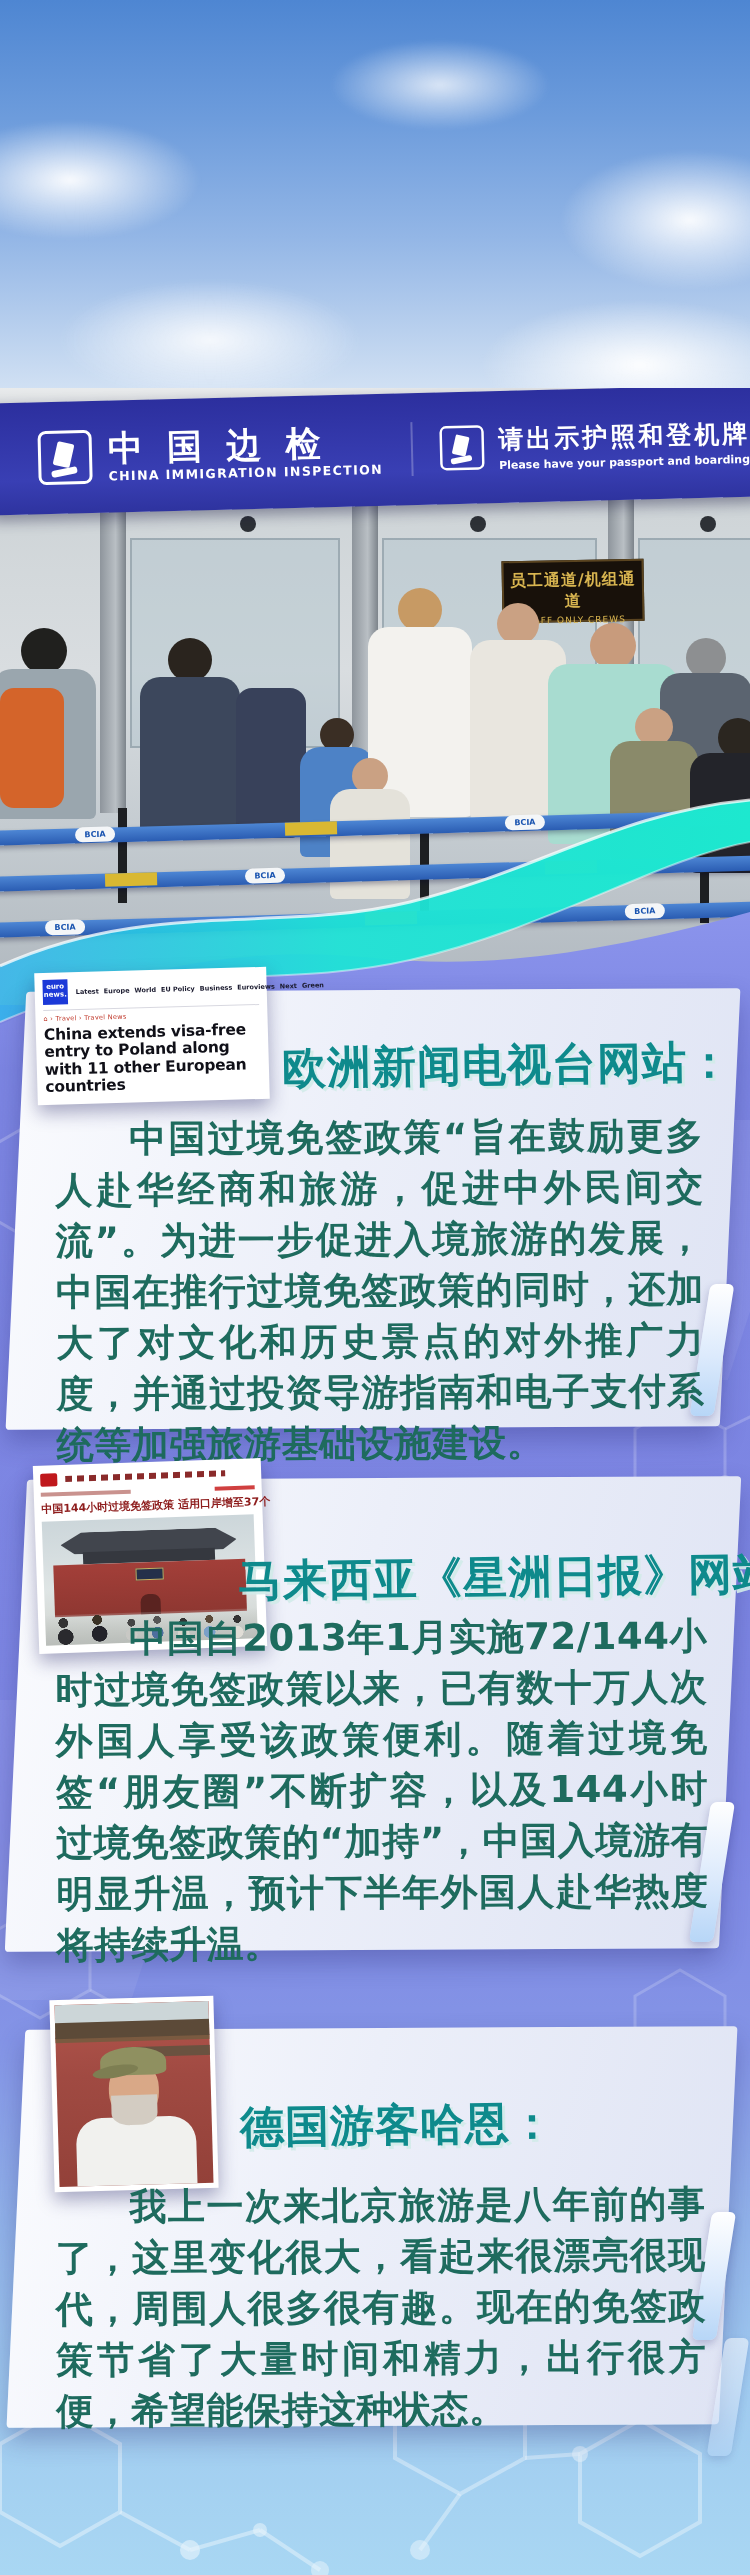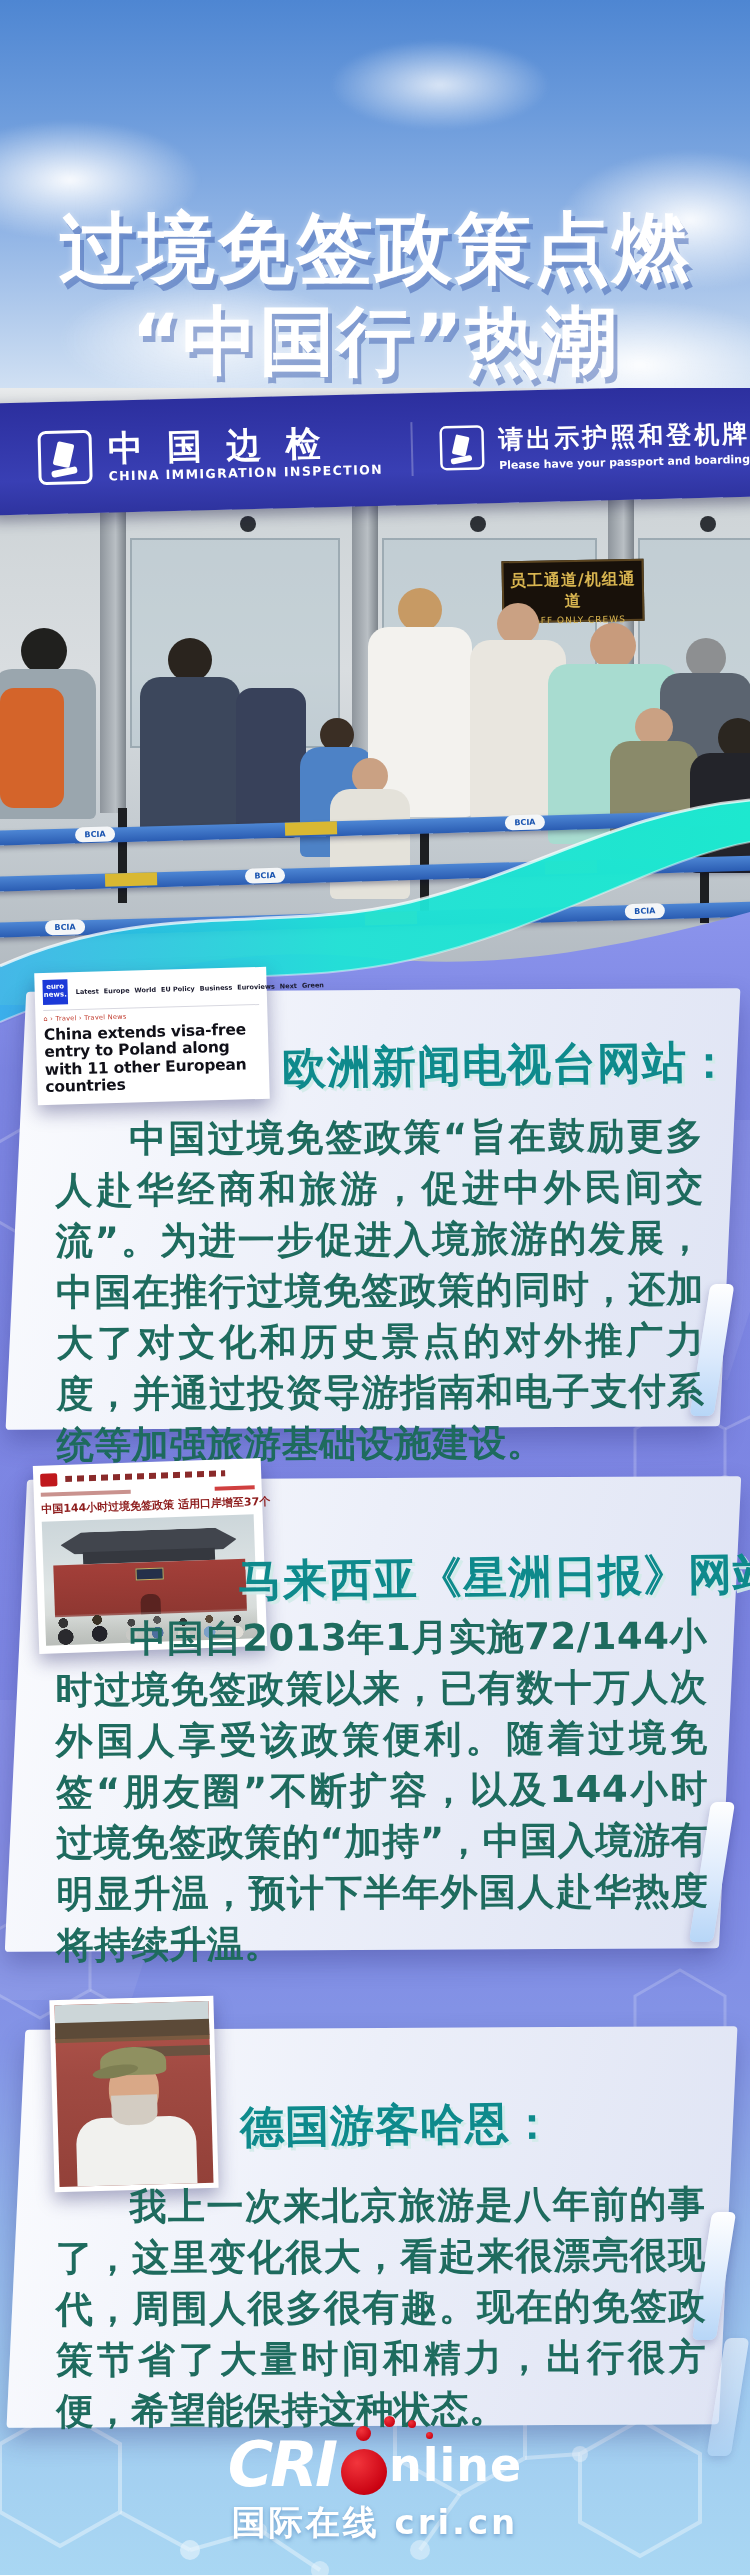--- a/index.html
+++ b/index.html
@@ -207,22 +207,20 @@
 
   <div class="sky">
     <div class="cloud c1"></div>
     <div class="cloud c2"></div>
     <div class="cloud c3"></div>
     <div class="cloud c4"></div>
     <div class="cloud c5"></div>
   </div>
 
 
-  <div class="title t1">过境免签政策点燃</div>
-  <div class="title t2">“中国行”热潮</div>
 
   <div class="photo">
     <div class="ceiling"></div>
     <div class="pillar pl1"></div>
     <div class="pillar pl2"></div>
     <div class="pillar pl3"></div>
     <div class="glass g1"></div>
     <div class="glass g2"></div>
     <div class="glass g3"></div>
     <div class="dome d1"></div>
@@ -456,24 +454,14 @@
       <div class="t3-torso"></div>
       <div class="t3-face"></div>
       <div class="t3-beard"></div>
       <div class="t3-cap"></div>
       <div class="t3-brim"></div>
     </div>
   </div>
   <div class="src-heading h3">德国游客哈恩：</div>
   <div class="body-text bt3">我上一次来北京旅游是八年前的事了，这里变化很大，看起来很漂亮很现代，周围人很多很有趣。现在的免签政策节省了大量时间和精力，出行很方便，希望能保持这种状态。</div>
 
-  <div class="footer">
-    <div class="cri-row">
-      <span class="cri">CRI</span><span class="o-dot"></span><span class="nline">nline</span>
-      <span class="rdot rd1"></span>
-      <span class="rdot rd2"></span>
-      <span class="rdot rd3"></span>
-      <span class="rdot rd4"></span>
-    </div>
-    <div class="tagline">国际在线 cri.cn</div>
-  </div>
 
 </div>
 
 </body></html>

